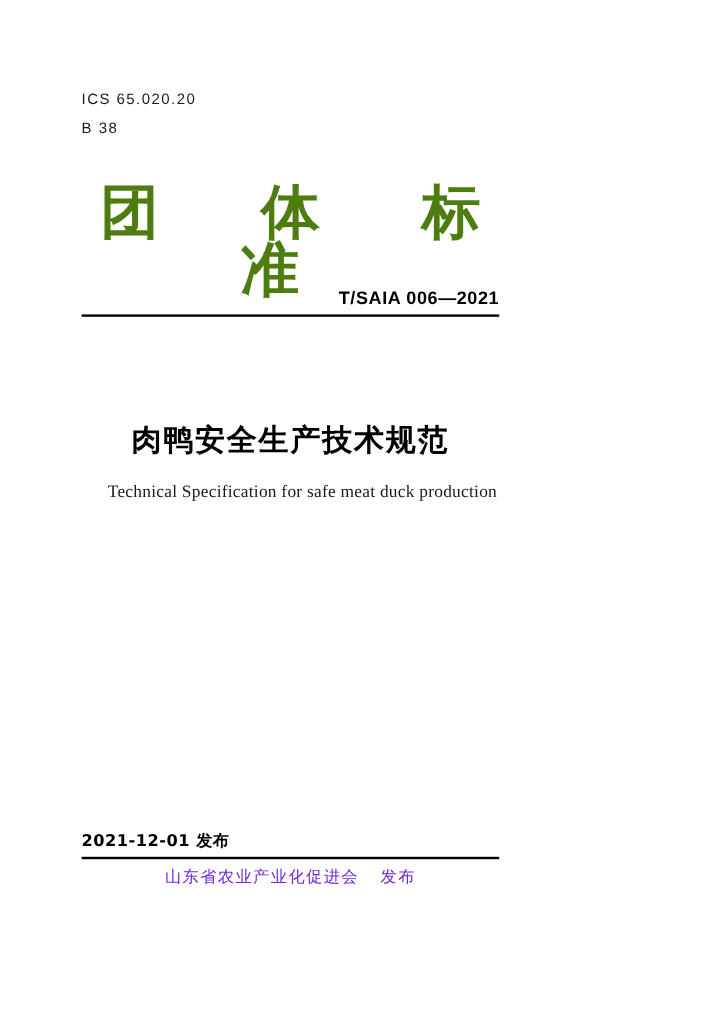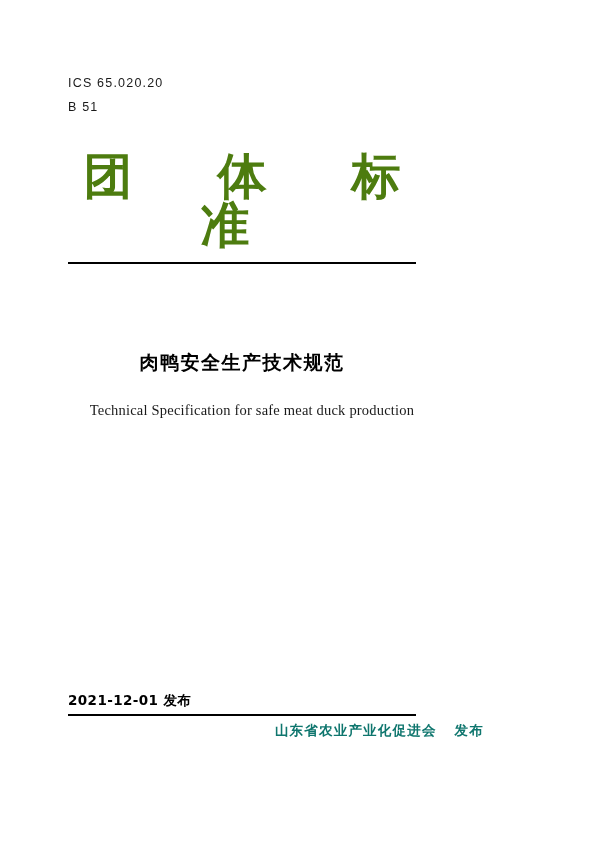--- a/index.html
+++ b/index.html
@@ -77,21 +77,21 @@
   }
 
   
   .doc-title-cn {
     position: absolute;
     left: 0;
     right: 0;
     top: 350px;
     text-align: center;
     font-family: "DejaVu Sans", sans-serif;
-    font-size: 19px;
+    font-size: 25px;
     font-weight: bold;
     letter-spacing: 1.5px;
     color: #000000;
   }
 
   
   .doc-title-en {
     position: absolute;
     left: 0;
     right: 0;
@@ -132,43 +132,44 @@
     height: 2px;
     background: #000000;
   }
 
   
   .publisher {
     position: absolute;
     left: 0;
     right: 0;
     top: 722px;
-    text-align: right;
+    text-align: center;
     font-family: "DejaVu Sans", sans-serif;
     font-size: 13.5px;
-    font-weight: bold;
+    font-weight: normal;
     letter-spacing: 1.2px;
-    color: #0f766e;
+    color: #6d28d9;
   }
   .publisher .pub-verb {
     margin-left: 18px;
   }
 </style>
 </head>
 <body>
 
 <div class="page">
 
   <div class="codes">
     <div>ICS 65.020.20</div>
-    <div>B 51</div>
+    <div>B 38</div>
   </div>
 
   <div class="bigtitle">团 体 标 准</div>
 
+  <div class="stdnum">T/SAIA 006—2021</div>
 
   <div class="rule-top"></div>
 
   <div class="doc-title-cn">肉鸭安全生产技术规范</div>
 
   <div class="doc-title-en">Technical Specification for safe meat duck production</div>
 
   <div class="footer-dates">
     <span class="date-item">2021-12-01 发布</span>
   </div>

